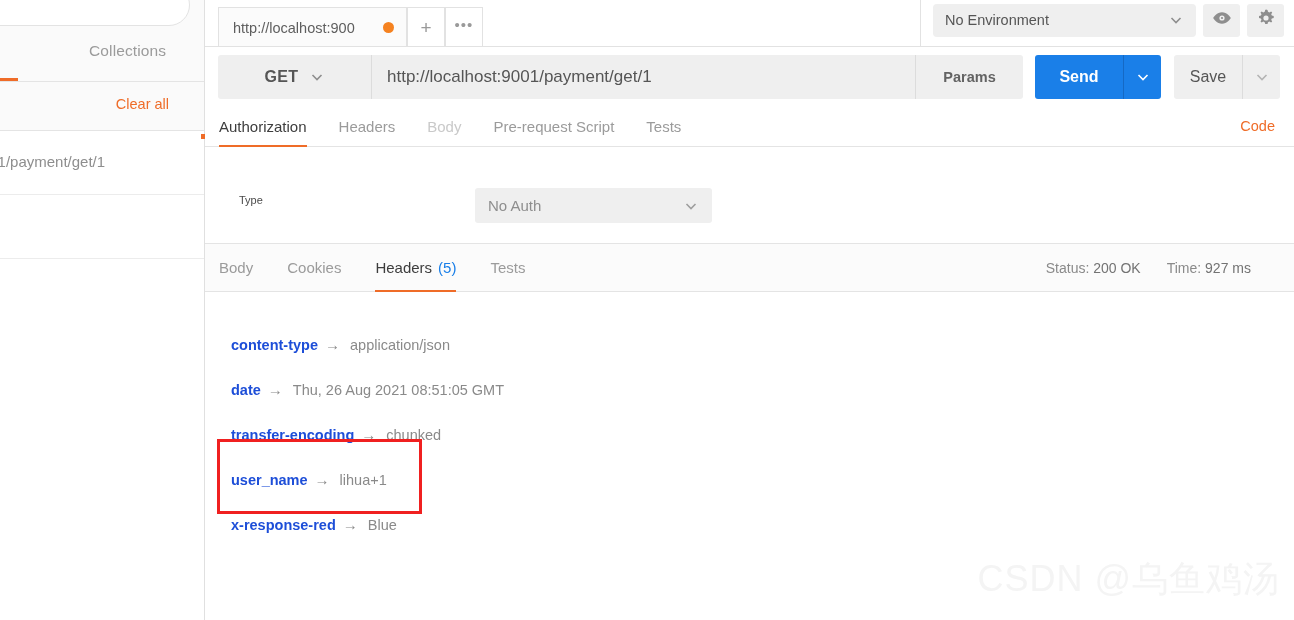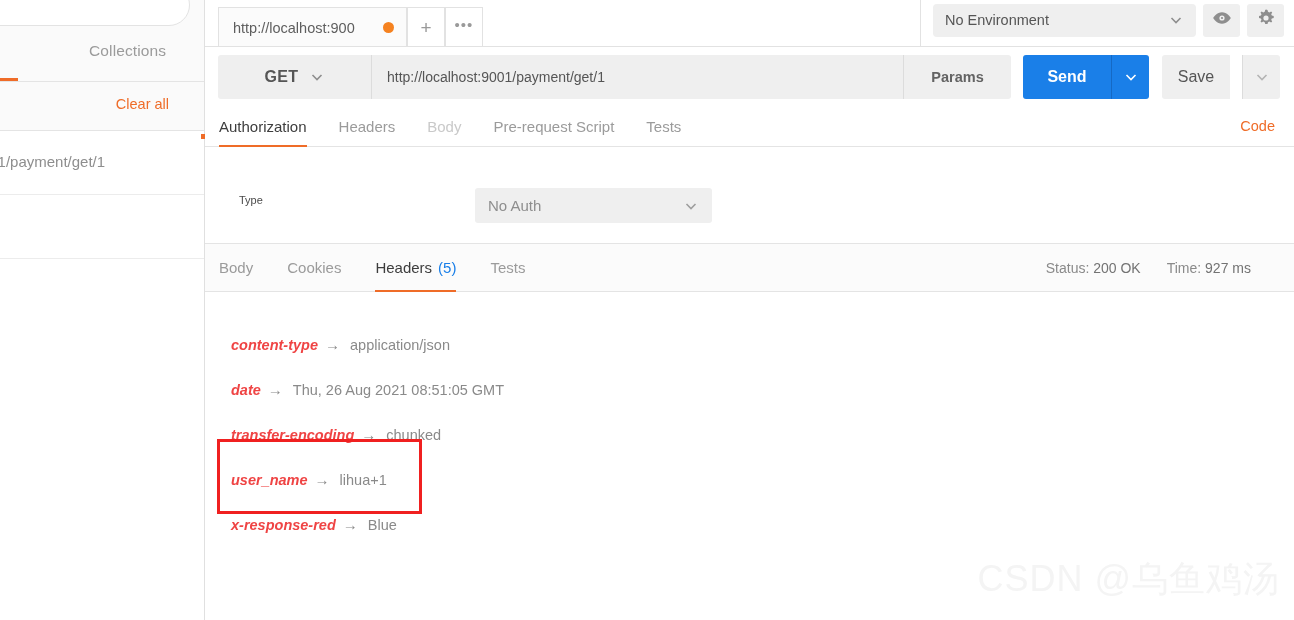--- a/index.html
+++ b/index.html
@@ -212,21 +212,21 @@
     color: #555555; letter-spacing: .4px;
   }
   .url-input {
     flex: 1 1 auto; height: 44px;
     background: #efefef;
     display: flex; align-items: center;
     padding-left: 15px;
     border-left: 1px solid #dcdcdc;
     cursor: text;
   }
-  .url-text { font-size: 14px; color: #555555; }
+  .url-text { font-size: 17px; color: #555555; }
   .params-btn {
     width: 108px; height: 44px;
     background: #efefef;
     border-left: 1px solid #dcdcdc;
     border-radius: 0 3px 3px 0;
     display: flex; align-items: center; justify-content: center;
     font-size: 14.5px; color: #636363;
     cursor: pointer;
     font-weight: bold;
   }
@@ -240,21 +240,21 @@
     cursor: pointer;
   }
   .send-caret {
     width: 38px; height: 44px;
     background: #1a7fe8;
     border-left: 1px solid #1569c4;
     border-radius: 0 3px 3px 0;
     display: flex; align-items: center; justify-content: center;
     cursor: pointer;
   }
-  .save-group { display: flex; margin-left: 13px; gap: 12px; }
+  .save-group { display: flex; margin-left: 13px; }
   .save-btn {
     width: 68px; height: 44px;
     background: #efefef;
     border-radius: 3px 0 0 3px;
     display: flex; align-items: center; justify-content: center;
     font-size: 16px; color: #555555;
     cursor: pointer;
   }
   .save-caret {
     width: 38px; height: 44px;
@@ -368,21 +368,21 @@
     background: #ffffff;
     padding: 30px 0 0 20px;
   }
   .hdr-row {
     height: 45px;
     display: flex;
     align-items: center;
     font-size: 14.5px;
     padding-left: 6px;
   }
-  .hdr-key { font-weight: bold; color: #ef4444; font-style: italic; }
+  .hdr-key { font-weight: bold; color: #1d4ed8; }
   .hdr-arrow { color: #8a8a8a; margin: 0 4px 0 7px; font-size: 15px; }
   .hdr-val { color: #8a8a8a; margin-left: 6px; }
 
   .annot-box {
     position: absolute;
     left: 12px; top: 147px;
     width: 205px; height: 75px;
     border: 3px solid #f02020;
     pointer-events: none;
   }

